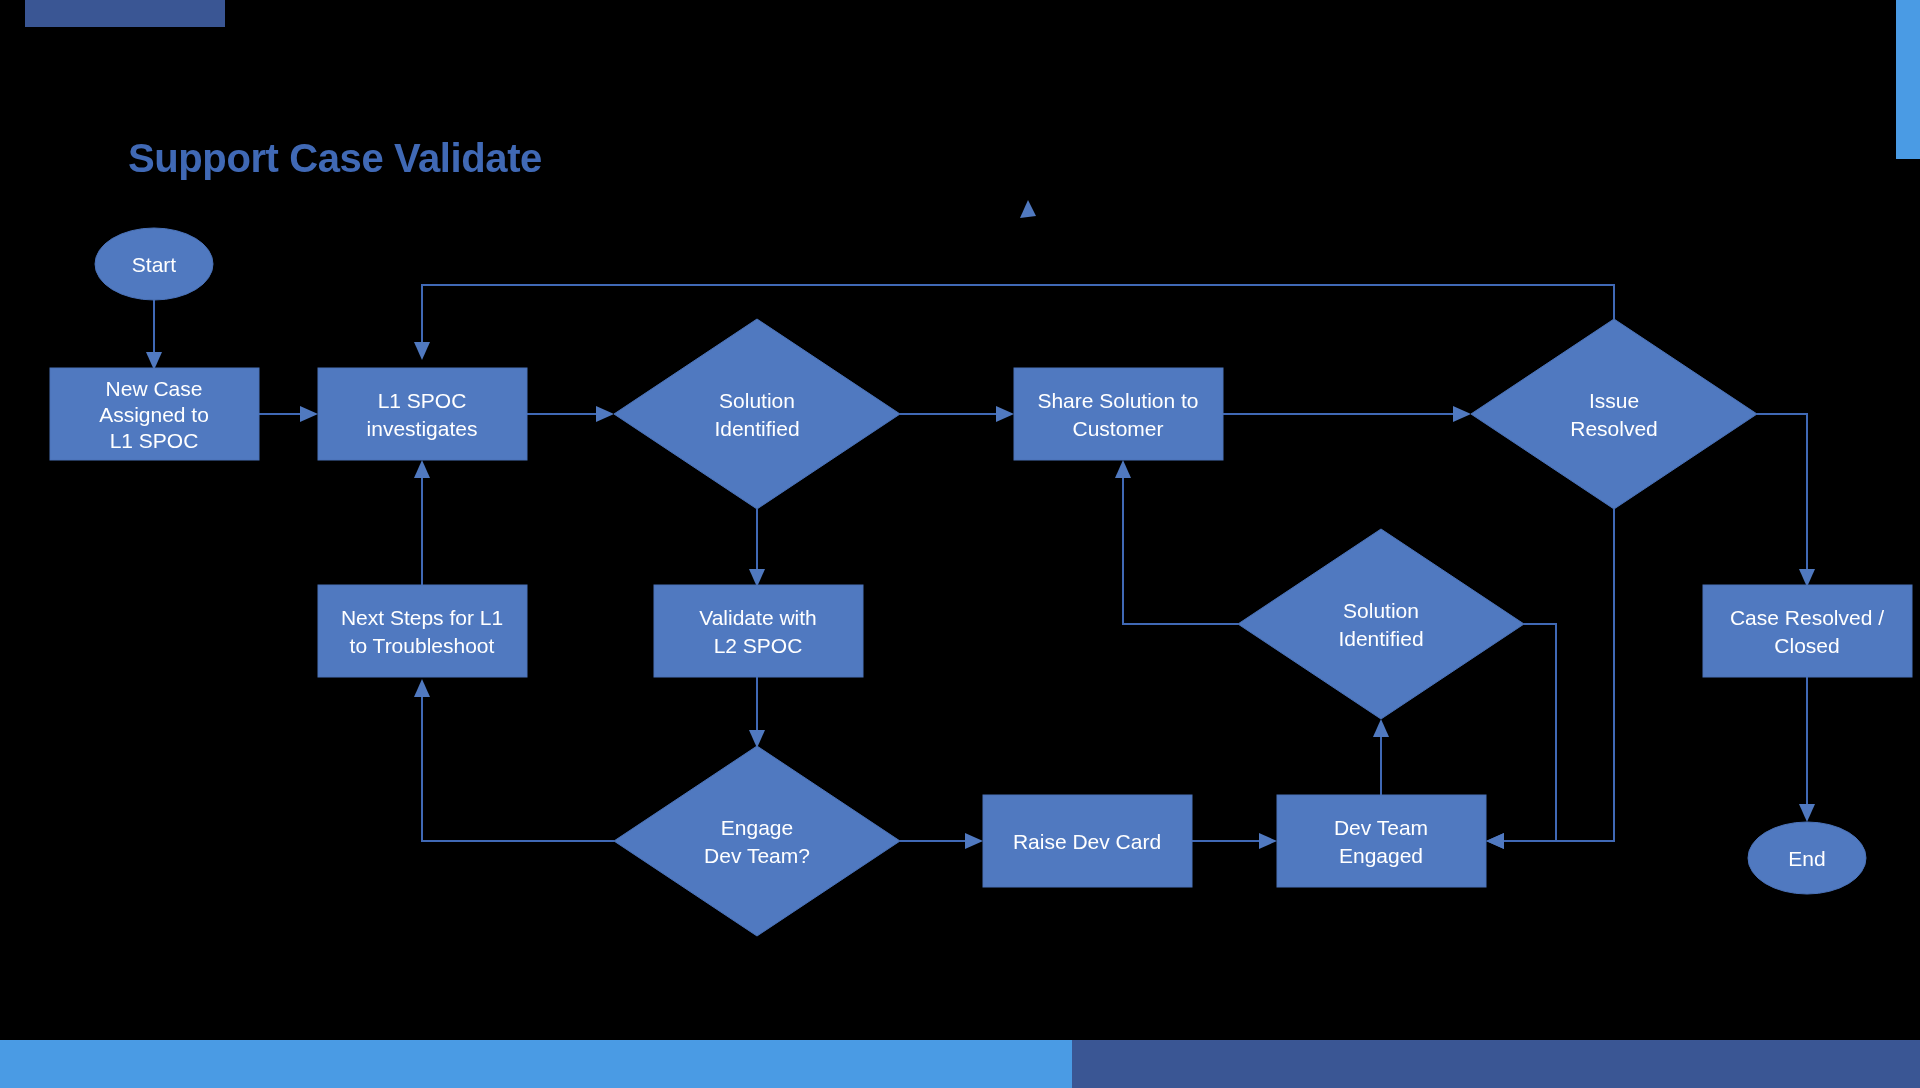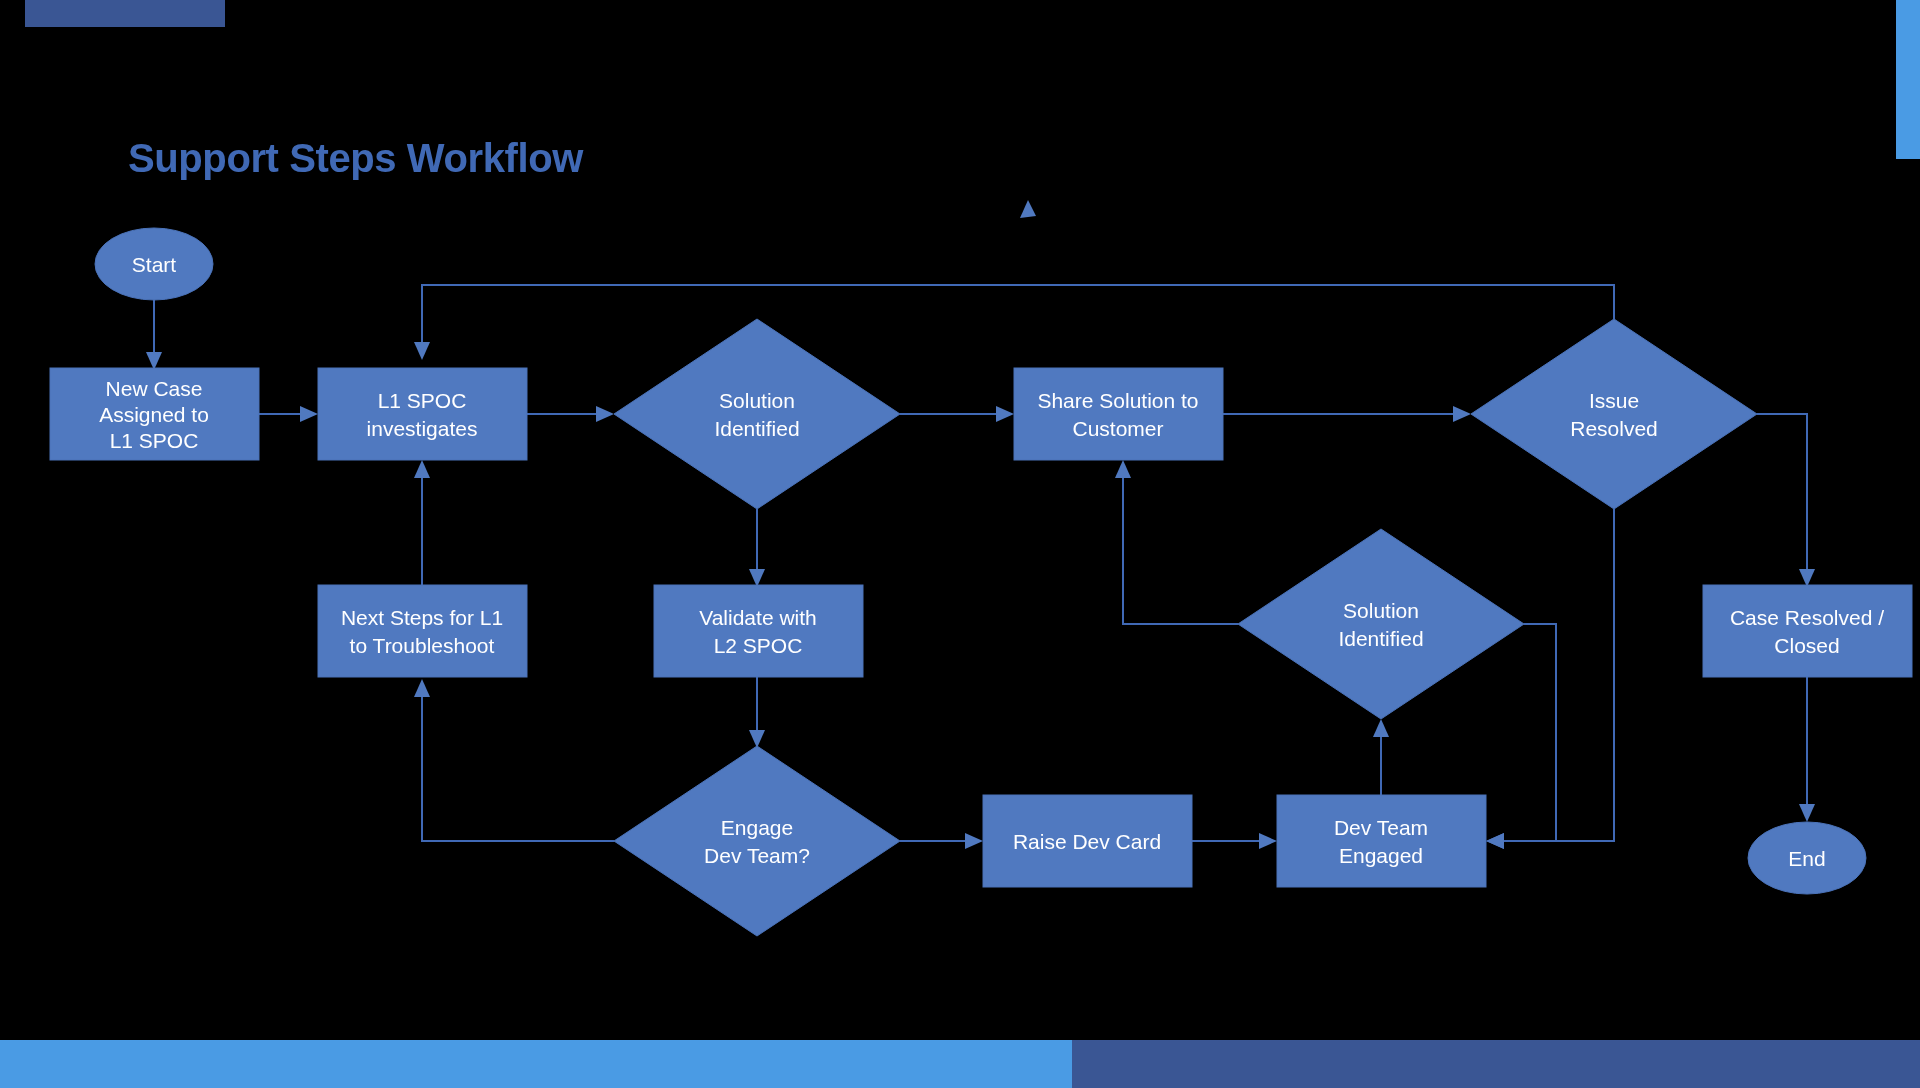--- a/index.html
+++ b/index.html
@@ -81,21 +81,21 @@
 </head>
 <body>
 
 <div id="canvas">
 
   <div class="bar-top-left"></div>
   <div class="bar-right"></div>
   <div class="bar-bottom-light"></div>
   <div class="bar-bottom-dark"></div>
 
-  <div class="chart-title">Support Steps Workflow</div>
+  <div class="chart-title">Support Case Validate</div>
 
   <svg id="flow" width="1920" height="1088">
 
     <g>
 
       <path class="edge" d="M154,300 L154,360"></path>
       <polygon class="arrowhead" points="154,370 146,352 162,352"></polygon>
 
       <path class="edge" d="M259,414 L300,414"></path>
       <polygon class="arrowhead" points="318,414 300,406 300,422"></polygon>

